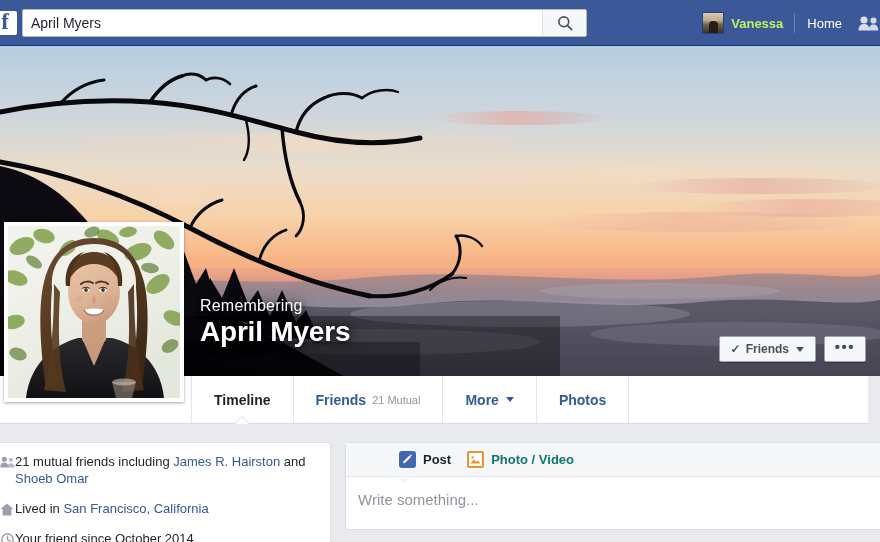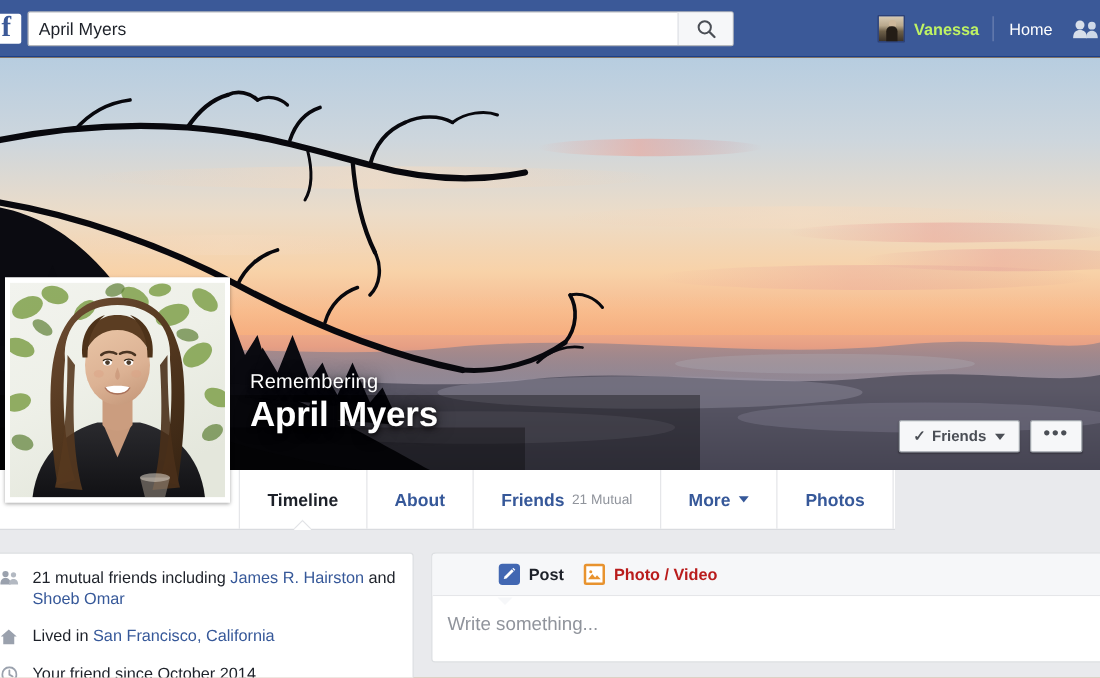--- a/index.html
+++ b/index.html
@@ -137,21 +137,21 @@
     width: 180px; height: 180px;
     background: #fff; border: 4px solid #fff;
     box-shadow: 0 1px 3px rgba(0,0,0,.35);
     z-index: 8; overflow: hidden;
   }
   .profile-pic svg { display: block; width: 172px; height: 172px; }
 
   
   .tabbar {
     position: absolute; top: 376px; left: 0;
-    width: 716px; height: 48px;
+    width: 868px; height: 48px;
     background: #fff;
     border-bottom: 1px solid #d9dbdf;
     display: flex; align-items: stretch;
     z-index: 7;
   }
   .tab-spacer { width: 192px; flex: 0 0 auto; border-right: 1px solid #e5e6e9; }
   .tab {
     display: flex; align-items: center; justify-content: center;
     gap: 6px; padding: 0 22px;
     font-size: 14px; font-weight: bold; color: #365899;
@@ -186,21 +186,21 @@
   }
   .left-col {
     position: absolute; left: -14px; top: 17px;
     width: 345px;
     background: #fff;
     border: 1px solid #dddfe2;
     border-radius: 3px;
     padding: 10px 12px 12px 12px;
   }
   .info-row {
-    display: flex; align-items: flex-start; gap: 11px;
+    display: flex; align-items: flex-start; 
     margin-bottom: 13px;
     font-size: 13px; color: #1d2129; line-height: 17px;
   }
   .info-row:last-child { margin-bottom: 0; }
   .info-icon {
     width: 16px; height: 16px; flex: 0 0 auto; margin-top: 1px;
     display: flex; align-items: center; justify-content: center;
   }
   .lnk { color: #365899; cursor: pointer; }
 
@@ -214,21 +214,21 @@
   .composer-tabs {
     display: flex; align-items: center; gap: 16px;
     height: 34px; padding: 0 11px;
     background: #f6f7f9;
     border-bottom: 1px solid #e5e6e9;
     border-radius: 3px 3px 0 0;
     position: relative;
   }
   .comp-tab {
     display: flex; align-items: center; gap: 7px;
-    font-size: 13px; font-weight: bold; color: #b91c1c;
+    font-size: 13px; font-weight: bold; color: #0f766e;
     cursor: pointer; height: 34px; position: relative;
   }
   .comp-tab.active { color: #1d2129; padding-left: 42px; }
   .comp-tab.active::after {
     content: ""; position: absolute; bottom: -7px; left: 50%;
     margin-left: -6px; width: 0; height: 0;
     border-left: 6px solid transparent;
     border-right: 6px solid transparent;
     border-top: 6px solid #f6f7f9;
   }
@@ -489,23 +489,20 @@
     </svg>
   </div>
 
   <div class="tabbar">
     <div class="tab-spacer"></div>
 
     <div class="tab active">
       <span>Timeline</span>
     </div>
     <div class="tab">
-      <span>About</span>
-    </div>
-    <div class="tab">
       <span>Friends</span>
       <span class="mutual">21 Mutual</span>
     </div>
     <div class="tab">
       <span>More</span>
       <span class="caret-tab"></span>
     </div>
     <div class="tab">
       <span>Photos</span>
     </div>

